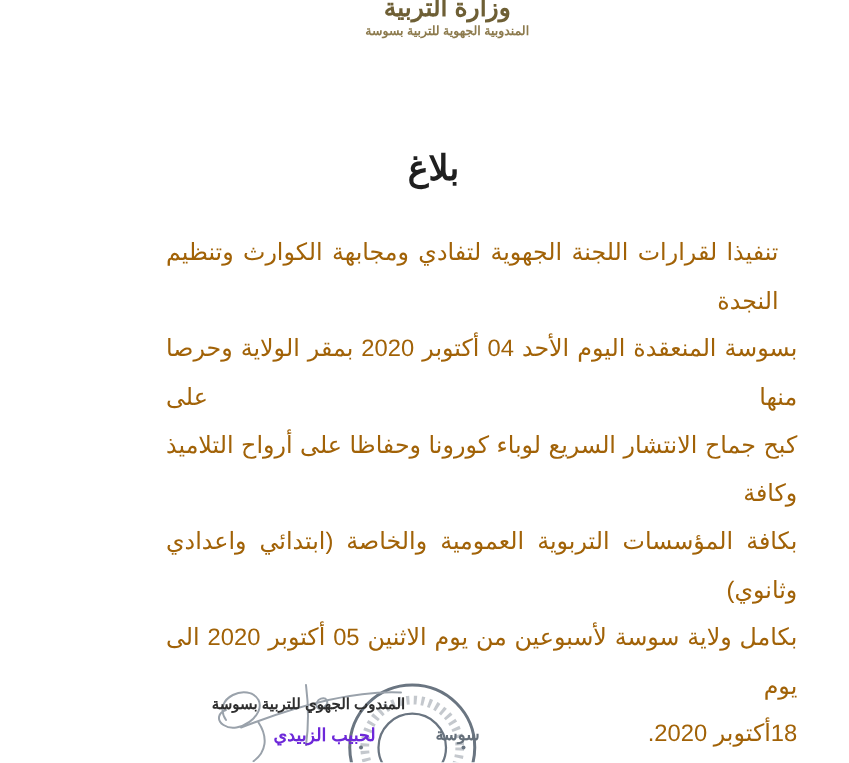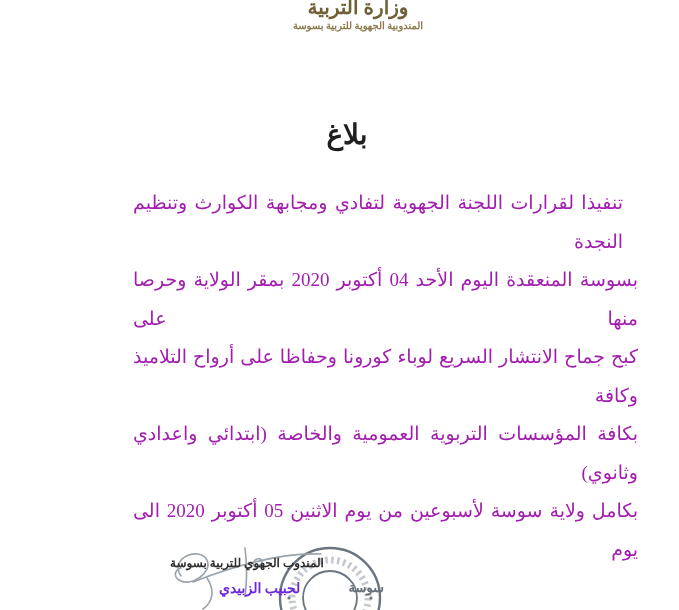--- a/index.html
+++ b/index.html
@@ -2,21 +2,21 @@
 <html lang="ar" dir="rtl"><head>
 <meta charset="utf-8">
 <style>
   html, body { margin: 0; padding: 0; background: #ffffff; }
   .page {
     position: relative;
     width: 620px;
     height: 610px;
     background: #ffffff;
     overflow: hidden;
-    font-family: Liberation Serif, serif;
+    font-family: Liberation Sans, sans-serif;
     direction: rtl;
   }
 
   
   .header {
     position: absolute;
     top: -4px; left: 0; right: 0;
     text-align: center;
     transform: translateX(-11px); 
   }
@@ -46,21 +46,21 @@
     font-weight: bold;
     color: #1f1f1f;
   }
 
   
   .body-text {
     position: absolute;
     top: 184px;
     right: 41px;
     left: 74px;
-    color: #a21caf;
+    color: #a16207;
     font-size: 19px;
   }
   .line {
     line-height: 38.5px;
     text-align: justify;
     text-align-last: justify;
     text-justify: inter-word;
   }
   .line.first { padding-right: 15px; }
   .line.last  { text-align: right; text-align-last: right; }
@@ -119,20 +119,21 @@
   </div>
 
   <h1 class="title">بلاغ</h1>
 
   <div class="body-text">
     <div class="line first">تنفيذا لقرارات اللجنة الجهوية لتفادي ومجابهة الكوارث وتنظيم النجدة</div>
     <div class="line">بسوسة المنعقدة اليوم الأحد 04 أكتوبر 2020 بمقر الولاية وحرصا منها على</div>
     <div class="line">كبح جماح الانتشار السريع لوباء كورونا وحفاظا على أرواح التلاميذ وكافة</div>
     <div class="line">بكافة المؤسسات التربوية العمومية والخاصة (ابتدائي واعدادي وثانوي)</div>
     <div class="line">بكامل ولاية سوسة لأسبوعين من يوم الاثنين 05 أكتوبر 2020 الى يوم</div>
+    <div class="line last">18أكتوبر 2020.</div>
   </div>
 
   <div class="sig-title">المندوب الجهوي للتربية بسوسة</div>
 
   <svg class="scribble" width="170" height="68" viewBox="0 0 170 68" aria-hidden="true">
     <g fill="none" stroke="#9aa2ab" stroke-width="1.6" stroke-linecap="round">
       <path d="M22,34 C10,16 40,4 48,18 C54,30 32,46 20,38 C14,34 16,28 22,26"></path>
       <path d="M34,40 C70,26 120,10 162,12"></path>
       <path d="M86,6 C88,22 88,40 86,54"></path>
       <path d="M96,18 c6,-4 10,2 4,6 c-4,3 -8,-1 -4,-6"></path>

